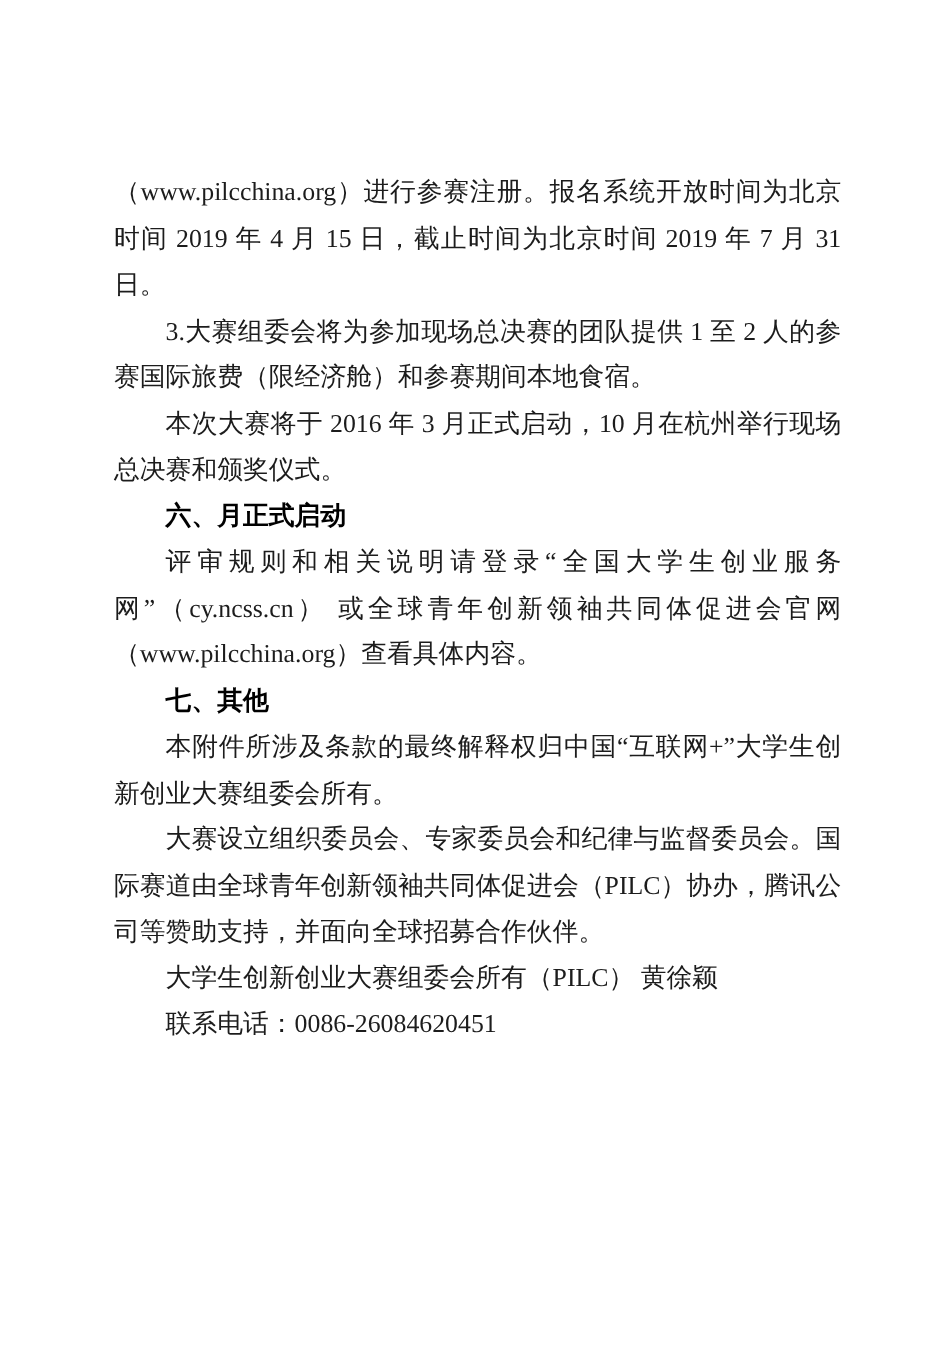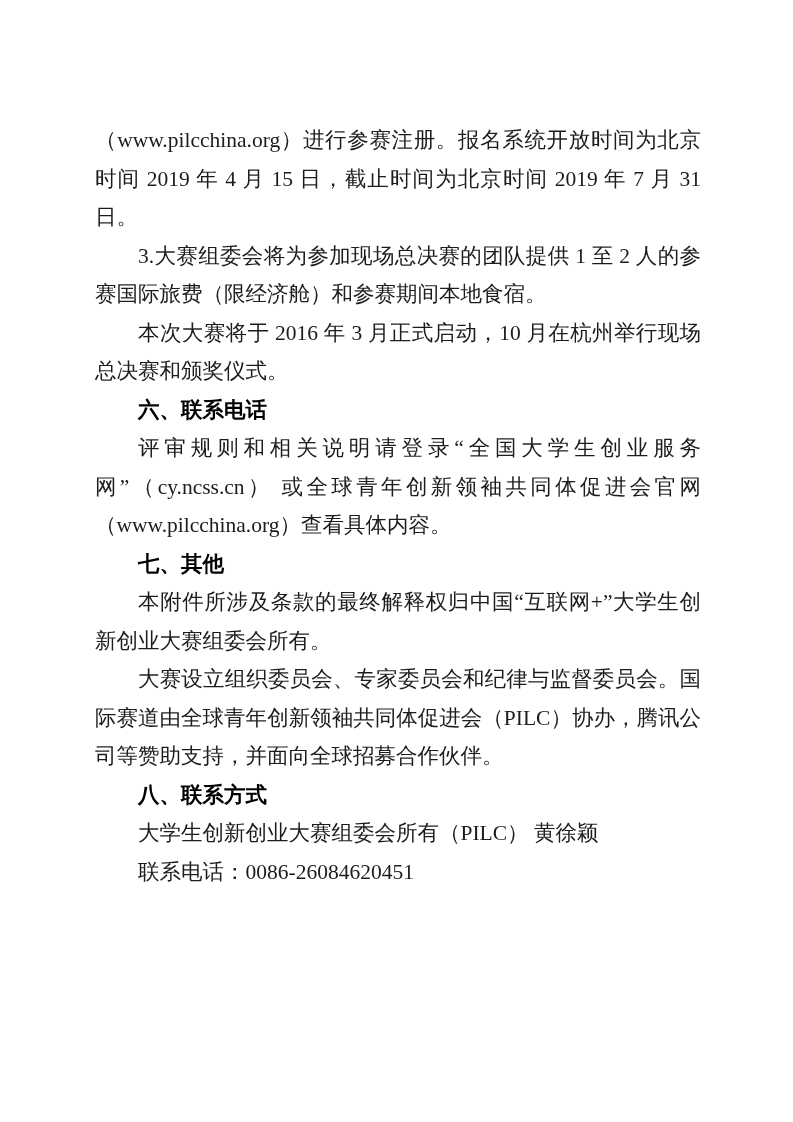--- a/index.html
+++ b/index.html
@@ -8,20 +8,21 @@
     background: #ffffff;
   }
   .page {
     position: relative;
     width: 793px;
     height: 950px;
     background: #ffffff;
     overflow: hidden;
     font-family: "Liberation Serif", "DejaVu Serif", serif;
     color: #1c1c1c;
+    margin-top: 20px;
   }
   .body-text {
     position: absolute;
     top: 121px;
     left: 95px;
     width: 606px;
     font-size: 21.5px;
     line-height: 38.5px;
     text-align: justify;
   }
@@ -55,23 +56,22 @@
   }
 </style>
 </head>
 <body>
 
 <div class="page">
   <div class="body-text">
       <div class="para">（www.pilcchina.org）进行参赛注册。报名系统开放时间为北京时间 2019 年 4 月 15 日，截止时间为北京时间 2019 年 7 月 31 日。</div>
       <div class="para indent">3.大赛组委会将为参加现场总决赛的团队提供 1 至 2 人的参赛国际旅费（限经济舱）和参赛期间本地食宿。</div>
       <div class="para indent">本次大赛将于 2016 年 3 月正式启动，10 月在杭州举行现场总决赛和颁奖仪式。</div>
-      <div class="heading">六、联系电话</div>
+      <div class="heading">六、月正式启动</div>
       <div class="para indent">评审规则和相关说明请登录“全国大学生创业服务网”（cy.ncss.cn） 或全球青年创新领袖共同体促进会官网（www.pilcchina.org）查看具体内容。</div>
       <div class="heading">七、其他</div>
       <div class="para indent">本附件所涉及条款的最终解释权归中国“互联网+”大学生创新创业大赛组委会所有。</div>
       <div class="para indent">大赛设立组织委员会、专家委员会和纪律与监督委员会。国际赛道由全球青年创新领袖共同体促进会（PILC）协办，腾讯公司等赞助支持，并面向全球招募合作伙伴。</div>
-      <div class="heading">八、联系方式</div>
       <div class="para indent">大学生创新创业大赛组委会所有（PILC）  黄徐颖</div>
       <div class="para indent">联系电话：0086-26084620451</div>
     </div>
   <div class="footer">— 35 —</div>
 </div>
 
 </body></html>

